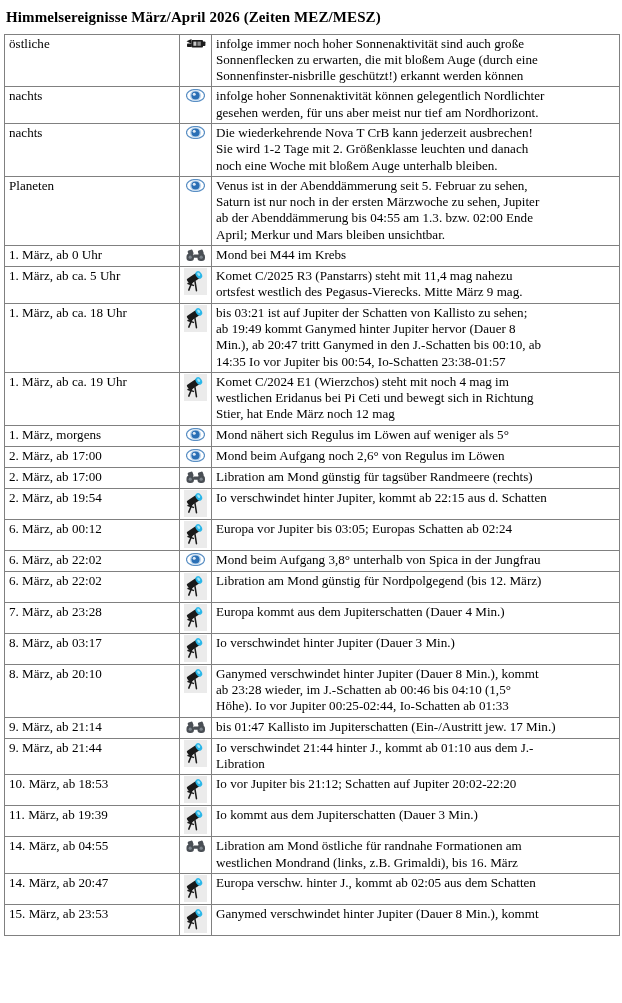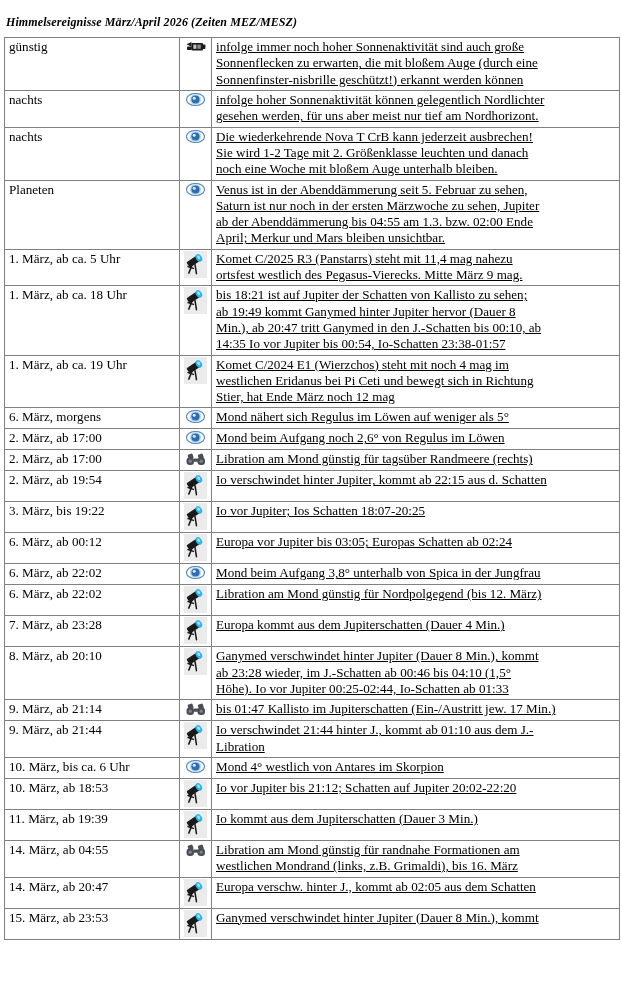--- a/index.html
+++ b/index.html
@@ -16,26 +16,25 @@
     overflow: hidden;
   }
   .page {
     width: 622px;
     box-sizing: border-box;
     padding: 0;
   }
   .page-title {
     font-family: "Liberation Serif", "DejaVu Serif", serif;
     font-weight: bold;
-    font-size: 12px;
+    font-size: 15px;
     line-height: 1.1;
-    margin: 16px 0 8px 6px;
+    margin: 9px 0 8px 6px;
     letter-spacing: 0.1px;
     white-space: nowrap;
-    font-style: italic;
   }
   table.events {
     border-collapse: collapse;
     width: 615px;
     margin-left: 4px;
     table-layout: fixed;
     font-size: 13.1px;
   }
   table.events td {
     border: 1px solid #808080;
@@ -68,38 +67,38 @@
     display: flex;
     align-items: flex-start;
     justify-content: center;
     padding-top: 1px;
     box-sizing: border-box;
   }
   .icon-wrap.tele {
     background: #ebebeb;
   }
   .icon-wrap svg { display: block; }
-  .desc-line { display: block; white-space: nowrap; text-decoration: underline; }
+  .desc-line { display: block; white-space: nowrap; }
 </style>
 </head>
 <body>
 
 <div class="page">
 
   <h1 class="page-title">Himmelsereignisse März/April 2026 (Zeiten MEZ/MESZ)</h1>
 
   <table class="events">
     <colgroup>
       <col class="c-when">
       <col class="c-icon">
       <col class="c-desc">
     </colgroup>
     <tbody>
         <tr>
-          <td class="when">günstig</td>
+          <td class="when">östliche</td>
           <td class="icon">
             <span class="icon-wrap">
               <svg width="22" height="13" viewBox="0 0 22 13">
                 <g fill="#1c1c1c">
                   <rect x="6.5" y="3.0" width="11.5" height="7.5" rx="1"></rect>
                   <path d="M1.5 4.2 L6.5 6.8 L6.5 2.0 Z"></path>
                   <rect x="2.0" y="6.4" width="4.8" height="3.6" rx="0.8"></rect>
                   <rect x="17.0" y="4.4" width="3.4" height="4.6" rx="0.8"></rect>
                 </g>
                 <rect x="8.4" y="4.6" width="3.0" height="4.2" fill="#c9c9c9"></rect>
@@ -161,417 +160,422 @@
             </span>
           </td>
           <td class="desc">
             <span class="desc-line">Venus ist in der Abenddämmerung seit 5. Februar zu sehen,</span>
             <span class="desc-line">Saturn ist nur noch in der ersten Märzwoche zu sehen, Jupiter</span>
             <span class="desc-line">ab der Abenddämmerung bis 04:55 am 1.3. bzw. 02:00 Ende</span>
             <span class="desc-line">April; Merkur und Mars bleiben unsichtbar.</span>
           </td>
         </tr>
         <tr>
-          <td class="when">1. März, ab ca. 5 Uhr</td>
-          <td class="icon">
-            <span class="icon-wrap tele">
-              <svg width="24" height="26" viewBox="0 0 24 26">
-                <g stroke="#1a1a1a" stroke-width="1.6" stroke-linecap="round" fill="none">
-                  <line x1="9" y1="11.5" x2="5" y2="21.5"></line>
-                  <line x1="11.5" y1="12.5" x2="13" y2="22"></line>
-                  <line x1="9.8" y1="16.5" x2="4.2" y2="14.5"></line>
-                </g>
-                <g transform="rotate(-34 11 9)">
-                  <rect x="3.2" y="5.4" width="13.6" height="6.6" rx="1.2" fill="#1a1a1a"></rect>
-                  <ellipse cx="16.6" cy="8.7" rx="3.0" ry="4.3" fill="#29b6e8"></ellipse>
-                  <ellipse cx="16.9" cy="8.0" rx="1.3" ry="2.0" fill="#9fe4f7"></ellipse>
-                </g>
-              </svg>
-            </span>
-          </td>
-          <td class="desc">
-            <span class="desc-line">Komet C/2025 R3 (Panstarrs) steht mit 11,4 mag nahezu</span>
-            <span class="desc-line">ortsfest westlich des Pegasus-Vierecks. Mitte März 9 mag.</span>
-          </td>
-        </tr>
-        <tr>
-          <td class="when">1. März, ab ca. 18 Uhr</td>
-          <td class="icon">
-            <span class="icon-wrap tele">
-              <svg width="24" height="26" viewBox="0 0 24 26">
-                <g stroke="#1a1a1a" stroke-width="1.6" stroke-linecap="round" fill="none">
-                  <line x1="9" y1="11.5" x2="5" y2="21.5"></line>
-                  <line x1="11.5" y1="12.5" x2="13" y2="22"></line>
-                  <line x1="9.8" y1="16.5" x2="4.2" y2="14.5"></line>
-                </g>
-                <g transform="rotate(-34 11 9)">
-                  <rect x="3.2" y="5.4" width="13.6" height="6.6" rx="1.2" fill="#1a1a1a"></rect>
-                  <ellipse cx="16.6" cy="8.7" rx="3.0" ry="4.3" fill="#29b6e8"></ellipse>
-                  <ellipse cx="16.9" cy="8.0" rx="1.3" ry="2.0" fill="#9fe4f7"></ellipse>
-                </g>
-              </svg>
-            </span>
-          </td>
-          <td class="desc">
-            <span class="desc-line">bis 18:21 ist auf Jupiter der Schatten von Kallisto zu sehen;</span>
-            <span class="desc-line">ab 19:49 kommt Ganymed hinter Jupiter hervor (Dauer 8</span>
-            <span class="desc-line">Min.), ab 20:47 tritt Ganymed in den J.-Schatten bis 00:10, ab</span>
-            <span class="desc-line">14:35 Io vor Jupiter bis 00:54, Io-Schatten 23:38-01:57</span>
-          </td>
-        </tr>
-        <tr>
-          <td class="when">1. März, ab ca. 19 Uhr</td>
-          <td class="icon">
-            <span class="icon-wrap tele">
-              <svg width="24" height="26" viewBox="0 0 24 26">
-                <g stroke="#1a1a1a" stroke-width="1.6" stroke-linecap="round" fill="none">
-                  <line x1="9" y1="11.5" x2="5" y2="21.5"></line>
-                  <line x1="11.5" y1="12.5" x2="13" y2="22"></line>
-                  <line x1="9.8" y1="16.5" x2="4.2" y2="14.5"></line>
-                </g>
-                <g transform="rotate(-34 11 9)">
-                  <rect x="3.2" y="5.4" width="13.6" height="6.6" rx="1.2" fill="#1a1a1a"></rect>
-                  <ellipse cx="16.6" cy="8.7" rx="3.0" ry="4.3" fill="#29b6e8"></ellipse>
-                  <ellipse cx="16.9" cy="8.0" rx="1.3" ry="2.0" fill="#9fe4f7"></ellipse>
-                </g>
-              </svg>
-            </span>
-          </td>
-          <td class="desc">
-            <span class="desc-line">Komet C/2024 E1 (Wierzchos) steht mit noch 4 mag im</span>
-            <span class="desc-line">westlichen Eridanus bei Pi Ceti und bewegt sich in Richtung</span>
-            <span class="desc-line">Stier, hat Ende März noch 12 mag</span>
-          </td>
-        </tr>
-        <tr>
-          <td class="when">6. März, morgens</td>
-          <td class="icon">
-            <span class="icon-wrap">
-              <svg width="19" height="13" viewBox="0 0 19 13">
-                <ellipse cx="9.5" cy="6.5" rx="9" ry="6" fill="#ffffff" stroke="#5a8fc4" stroke-width="1.2"></ellipse>
-                <ellipse cx="9.5" cy="6.5" rx="5.6" ry="5.2" fill="#bcd6ee"></ellipse>
-                <circle cx="9.5" cy="6.5" r="4.1" fill="#2a6fb5"></circle>
-                <circle cx="8.2" cy="5.2" r="1.5" fill="#ffffff" opacity="0.85"></circle>
-              </svg>
-            </span>
-          </td>
-          <td class="desc">
-            <span class="desc-line">Mond nähert sich Regulus im Löwen auf weniger als 5°</span>
-          </td>
-        </tr>
-        <tr>
-          <td class="when">2. März, ab 17:00</td>
-          <td class="icon">
-            <span class="icon-wrap">
-              <svg width="19" height="13" viewBox="0 0 19 13">
-                <ellipse cx="9.5" cy="6.5" rx="9" ry="6" fill="#ffffff" stroke="#5a8fc4" stroke-width="1.2"></ellipse>
-                <ellipse cx="9.5" cy="6.5" rx="5.6" ry="5.2" fill="#bcd6ee"></ellipse>
-                <circle cx="9.5" cy="6.5" r="4.1" fill="#2a6fb5"></circle>
-                <circle cx="8.2" cy="5.2" r="1.5" fill="#ffffff" opacity="0.85"></circle>
-              </svg>
-            </span>
-          </td>
-          <td class="desc">
-            <span class="desc-line">Mond beim Aufgang noch 2,6° von Regulus im Löwen</span>
-          </td>
-        </tr>
-        <tr>
-          <td class="when">2. März, ab 17:00</td>
+          <td class="when">1. März, ab 0 Uhr</td>
           <td class="icon">
             <span class="icon-wrap">
               <svg width="22" height="15" viewBox="0 0 22 15">
                 <g fill="#4a4f55">
                   <rect x="1.5" y="5.5" width="7.5" height="7.5" rx="3.2"></rect>
                   <rect x="12.5" y="5.5" width="7.5" height="7.5" rx="3.2"></rect>
                   <rect x="3.0" y="2.0" width="5.2" height="5.0" rx="1.3" transform="rotate(-20 5.6 4.5)"></rect>
                   <rect x="13.2" y="2.0" width="5.2" height="5.0" rx="1.3" transform="rotate(-20 15.8 4.5)"></rect>
                   <rect x="8.6" y="6.5" width="4.8" height="3.2" rx="0.8"></rect>
                 </g>
                 <circle cx="5.2" cy="9.2" r="1.6" fill="#7d858d"></circle>
                 <circle cx="16.2" cy="9.2" r="1.6" fill="#7d858d"></circle>
               </svg>
             </span>
           </td>
           <td class="desc">
-            <span class="desc-line">Libration am Mond günstig für tagsüber Randmeere (rechts)</span>
-          </td>
-        </tr>
-        <tr>
-          <td class="when">2. März, ab 19:54</td>
-          <td class="icon">
-            <span class="icon-wrap tele">
-              <svg width="24" height="26" viewBox="0 0 24 26">
-                <g stroke="#1a1a1a" stroke-width="1.6" stroke-linecap="round" fill="none">
-                  <line x1="9" y1="11.5" x2="5" y2="21.5"></line>
-                  <line x1="11.5" y1="12.5" x2="13" y2="22"></line>
-                  <line x1="9.8" y1="16.5" x2="4.2" y2="14.5"></line>
-                </g>
-                <g transform="rotate(-34 11 9)">
-                  <rect x="3.2" y="5.4" width="13.6" height="6.6" rx="1.2" fill="#1a1a1a"></rect>
-                  <ellipse cx="16.6" cy="8.7" rx="3.0" ry="4.3" fill="#29b6e8"></ellipse>
-                  <ellipse cx="16.9" cy="8.0" rx="1.3" ry="2.0" fill="#9fe4f7"></ellipse>
-                </g>
-              </svg>
-            </span>
-          </td>
-          <td class="desc">
-            <span class="desc-line">Io verschwindet hinter Jupiter, kommt ab 22:15 aus d. Schatten</span>
-          </td>
-        </tr>
-        <tr>
-          <td class="when">3. März, bis 19:22</td>
-          <td class="icon">
-            <span class="icon-wrap tele">
-              <svg width="24" height="26" viewBox="0 0 24 26">
-                <g stroke="#1a1a1a" stroke-width="1.6" stroke-linecap="round" fill="none">
-                  <line x1="9" y1="11.5" x2="5" y2="21.5"></line>
-                  <line x1="11.5" y1="12.5" x2="13" y2="22"></line>
-                  <line x1="9.8" y1="16.5" x2="4.2" y2="14.5"></line>
-                </g>
-                <g transform="rotate(-34 11 9)">
-                  <rect x="3.2" y="5.4" width="13.6" height="6.6" rx="1.2" fill="#1a1a1a"></rect>
-                  <ellipse cx="16.6" cy="8.7" rx="3.0" ry="4.3" fill="#29b6e8"></ellipse>
-                  <ellipse cx="16.9" cy="8.0" rx="1.3" ry="2.0" fill="#9fe4f7"></ellipse>
-                </g>
-              </svg>
-            </span>
-          </td>
-          <td class="desc">
-            <span class="desc-line">Io vor Jupiter; Ios Schatten 18:07-20:25</span>
-          </td>
-        </tr>
-        <tr>
-          <td class="when">6. März, ab 00:12</td>
-          <td class="icon">
-            <span class="icon-wrap tele">
-              <svg width="24" height="26" viewBox="0 0 24 26">
-                <g stroke="#1a1a1a" stroke-width="1.6" stroke-linecap="round" fill="none">
-                  <line x1="9" y1="11.5" x2="5" y2="21.5"></line>
-                  <line x1="11.5" y1="12.5" x2="13" y2="22"></line>
-                  <line x1="9.8" y1="16.5" x2="4.2" y2="14.5"></line>
-                </g>
-                <g transform="rotate(-34 11 9)">
-                  <rect x="3.2" y="5.4" width="13.6" height="6.6" rx="1.2" fill="#1a1a1a"></rect>
-                  <ellipse cx="16.6" cy="8.7" rx="3.0" ry="4.3" fill="#29b6e8"></ellipse>
-                  <ellipse cx="16.9" cy="8.0" rx="1.3" ry="2.0" fill="#9fe4f7"></ellipse>
-                </g>
-              </svg>
-            </span>
-          </td>
-          <td class="desc">
-            <span class="desc-line">Europa vor Jupiter bis 03:05; Europas Schatten ab 02:24</span>
-          </td>
-        </tr>
-        <tr>
-          <td class="when">6. März, ab 22:02</td>
+            <span class="desc-line">Mond bei M44 im Krebs</span>
+          </td>
+        </tr>
+        <tr>
+          <td class="when">1. März, ab ca. 5 Uhr</td>
+          <td class="icon">
+            <span class="icon-wrap tele">
+              <svg width="24" height="26" viewBox="0 0 24 26">
+                <g stroke="#1a1a1a" stroke-width="1.6" stroke-linecap="round" fill="none">
+                  <line x1="9" y1="11.5" x2="5" y2="21.5"></line>
+                  <line x1="11.5" y1="12.5" x2="13" y2="22"></line>
+                  <line x1="9.8" y1="16.5" x2="4.2" y2="14.5"></line>
+                </g>
+                <g transform="rotate(-34 11 9)">
+                  <rect x="3.2" y="5.4" width="13.6" height="6.6" rx="1.2" fill="#1a1a1a"></rect>
+                  <ellipse cx="16.6" cy="8.7" rx="3.0" ry="4.3" fill="#29b6e8"></ellipse>
+                  <ellipse cx="16.9" cy="8.0" rx="1.3" ry="2.0" fill="#9fe4f7"></ellipse>
+                </g>
+              </svg>
+            </span>
+          </td>
+          <td class="desc">
+            <span class="desc-line">Komet C/2025 R3 (Panstarrs) steht mit 11,4 mag nahezu</span>
+            <span class="desc-line">ortsfest westlich des Pegasus-Vierecks. Mitte März 9 mag.</span>
+          </td>
+        </tr>
+        <tr>
+          <td class="when">1. März, ab ca. 18 Uhr</td>
+          <td class="icon">
+            <span class="icon-wrap tele">
+              <svg width="24" height="26" viewBox="0 0 24 26">
+                <g stroke="#1a1a1a" stroke-width="1.6" stroke-linecap="round" fill="none">
+                  <line x1="9" y1="11.5" x2="5" y2="21.5"></line>
+                  <line x1="11.5" y1="12.5" x2="13" y2="22"></line>
+                  <line x1="9.8" y1="16.5" x2="4.2" y2="14.5"></line>
+                </g>
+                <g transform="rotate(-34 11 9)">
+                  <rect x="3.2" y="5.4" width="13.6" height="6.6" rx="1.2" fill="#1a1a1a"></rect>
+                  <ellipse cx="16.6" cy="8.7" rx="3.0" ry="4.3" fill="#29b6e8"></ellipse>
+                  <ellipse cx="16.9" cy="8.0" rx="1.3" ry="2.0" fill="#9fe4f7"></ellipse>
+                </g>
+              </svg>
+            </span>
+          </td>
+          <td class="desc">
+            <span class="desc-line">bis 03:21 ist auf Jupiter der Schatten von Kallisto zu sehen;</span>
+            <span class="desc-line">ab 19:49 kommt Ganymed hinter Jupiter hervor (Dauer 8</span>
+            <span class="desc-line">Min.), ab 20:47 tritt Ganymed in den J.-Schatten bis 00:10, ab</span>
+            <span class="desc-line">14:35 Io vor Jupiter bis 00:54, Io-Schatten 23:38-01:57</span>
+          </td>
+        </tr>
+        <tr>
+          <td class="when">1. März, ab ca. 19 Uhr</td>
+          <td class="icon">
+            <span class="icon-wrap tele">
+              <svg width="24" height="26" viewBox="0 0 24 26">
+                <g stroke="#1a1a1a" stroke-width="1.6" stroke-linecap="round" fill="none">
+                  <line x1="9" y1="11.5" x2="5" y2="21.5"></line>
+                  <line x1="11.5" y1="12.5" x2="13" y2="22"></line>
+                  <line x1="9.8" y1="16.5" x2="4.2" y2="14.5"></line>
+                </g>
+                <g transform="rotate(-34 11 9)">
+                  <rect x="3.2" y="5.4" width="13.6" height="6.6" rx="1.2" fill="#1a1a1a"></rect>
+                  <ellipse cx="16.6" cy="8.7" rx="3.0" ry="4.3" fill="#29b6e8"></ellipse>
+                  <ellipse cx="16.9" cy="8.0" rx="1.3" ry="2.0" fill="#9fe4f7"></ellipse>
+                </g>
+              </svg>
+            </span>
+          </td>
+          <td class="desc">
+            <span class="desc-line">Komet C/2024 E1 (Wierzchos) steht mit noch 4 mag im</span>
+            <span class="desc-line">westlichen Eridanus bei Pi Ceti und bewegt sich in Richtung</span>
+            <span class="desc-line">Stier, hat Ende März noch 12 mag</span>
+          </td>
+        </tr>
+        <tr>
+          <td class="when">1. März, morgens</td>
           <td class="icon">
             <span class="icon-wrap">
               <svg width="19" height="13" viewBox="0 0 19 13">
                 <ellipse cx="9.5" cy="6.5" rx="9" ry="6" fill="#ffffff" stroke="#5a8fc4" stroke-width="1.2"></ellipse>
                 <ellipse cx="9.5" cy="6.5" rx="5.6" ry="5.2" fill="#bcd6ee"></ellipse>
                 <circle cx="9.5" cy="6.5" r="4.1" fill="#2a6fb5"></circle>
                 <circle cx="8.2" cy="5.2" r="1.5" fill="#ffffff" opacity="0.85"></circle>
               </svg>
             </span>
           </td>
           <td class="desc">
-            <span class="desc-line">Mond beim Aufgang 3,8° unterhalb von Spica in der Jungfrau</span>
-          </td>
-        </tr>
-        <tr>
-          <td class="when">6. März, ab 22:02</td>
-          <td class="icon">
-            <span class="icon-wrap tele">
-              <svg width="24" height="26" viewBox="0 0 24 26">
-                <g stroke="#1a1a1a" stroke-width="1.6" stroke-linecap="round" fill="none">
-                  <line x1="9" y1="11.5" x2="5" y2="21.5"></line>
-                  <line x1="11.5" y1="12.5" x2="13" y2="22"></line>
-                  <line x1="9.8" y1="16.5" x2="4.2" y2="14.5"></line>
-                </g>
-                <g transform="rotate(-34 11 9)">
-                  <rect x="3.2" y="5.4" width="13.6" height="6.6" rx="1.2" fill="#1a1a1a"></rect>
-                  <ellipse cx="16.6" cy="8.7" rx="3.0" ry="4.3" fill="#29b6e8"></ellipse>
-                  <ellipse cx="16.9" cy="8.0" rx="1.3" ry="2.0" fill="#9fe4f7"></ellipse>
-                </g>
-              </svg>
-            </span>
-          </td>
-          <td class="desc">
-            <span class="desc-line">Libration am Mond günstig für Nordpolgegend (bis 12. März)</span>
-          </td>
-        </tr>
-        <tr>
-          <td class="when">7. März, ab 23:28</td>
-          <td class="icon">
-            <span class="icon-wrap tele">
-              <svg width="24" height="26" viewBox="0 0 24 26">
-                <g stroke="#1a1a1a" stroke-width="1.6" stroke-linecap="round" fill="none">
-                  <line x1="9" y1="11.5" x2="5" y2="21.5"></line>
-                  <line x1="11.5" y1="12.5" x2="13" y2="22"></line>
-                  <line x1="9.8" y1="16.5" x2="4.2" y2="14.5"></line>
-                </g>
-                <g transform="rotate(-34 11 9)">
-                  <rect x="3.2" y="5.4" width="13.6" height="6.6" rx="1.2" fill="#1a1a1a"></rect>
-                  <ellipse cx="16.6" cy="8.7" rx="3.0" ry="4.3" fill="#29b6e8"></ellipse>
-                  <ellipse cx="16.9" cy="8.0" rx="1.3" ry="2.0" fill="#9fe4f7"></ellipse>
-                </g>
-              </svg>
-            </span>
-          </td>
-          <td class="desc">
-            <span class="desc-line">Europa kommt aus dem Jupiterschatten (Dauer 4 Min.)</span>
-          </td>
-        </tr>
-        <tr>
-          <td class="when">8. März, ab 20:10</td>
-          <td class="icon">
-            <span class="icon-wrap tele">
-              <svg width="24" height="26" viewBox="0 0 24 26">
-                <g stroke="#1a1a1a" stroke-width="1.6" stroke-linecap="round" fill="none">
-                  <line x1="9" y1="11.5" x2="5" y2="21.5"></line>
-                  <line x1="11.5" y1="12.5" x2="13" y2="22"></line>
-                  <line x1="9.8" y1="16.5" x2="4.2" y2="14.5"></line>
-                </g>
-                <g transform="rotate(-34 11 9)">
-                  <rect x="3.2" y="5.4" width="13.6" height="6.6" rx="1.2" fill="#1a1a1a"></rect>
-                  <ellipse cx="16.6" cy="8.7" rx="3.0" ry="4.3" fill="#29b6e8"></ellipse>
-                  <ellipse cx="16.9" cy="8.0" rx="1.3" ry="2.0" fill="#9fe4f7"></ellipse>
-                </g>
-              </svg>
-            </span>
-          </td>
-          <td class="desc">
-            <span class="desc-line">Ganymed verschwindet hinter Jupiter (Dauer 8 Min.), kommt</span>
-            <span class="desc-line">ab 23:28 wieder, im J.-Schatten ab 00:46 bis 04:10 (1,5°</span>
-            <span class="desc-line">Höhe). Io vor Jupiter 00:25-02:44, Io-Schatten ab 01:33</span>
-          </td>
-        </tr>
-        <tr>
-          <td class="when">9. März, ab 21:14</td>
+            <span class="desc-line">Mond nähert sich Regulus im Löwen auf weniger als 5°</span>
+          </td>
+        </tr>
+        <tr>
+          <td class="when">2. März, ab 17:00</td>
+          <td class="icon">
+            <span class="icon-wrap">
+              <svg width="19" height="13" viewBox="0 0 19 13">
+                <ellipse cx="9.5" cy="6.5" rx="9" ry="6" fill="#ffffff" stroke="#5a8fc4" stroke-width="1.2"></ellipse>
+                <ellipse cx="9.5" cy="6.5" rx="5.6" ry="5.2" fill="#bcd6ee"></ellipse>
+                <circle cx="9.5" cy="6.5" r="4.1" fill="#2a6fb5"></circle>
+                <circle cx="8.2" cy="5.2" r="1.5" fill="#ffffff" opacity="0.85"></circle>
+              </svg>
+            </span>
+          </td>
+          <td class="desc">
+            <span class="desc-line">Mond beim Aufgang noch 2,6° von Regulus im Löwen</span>
+          </td>
+        </tr>
+        <tr>
+          <td class="when">2. März, ab 17:00</td>
           <td class="icon">
             <span class="icon-wrap">
               <svg width="22" height="15" viewBox="0 0 22 15">
                 <g fill="#4a4f55">
                   <rect x="1.5" y="5.5" width="7.5" height="7.5" rx="3.2"></rect>
                   <rect x="12.5" y="5.5" width="7.5" height="7.5" rx="3.2"></rect>
                   <rect x="3.0" y="2.0" width="5.2" height="5.0" rx="1.3" transform="rotate(-20 5.6 4.5)"></rect>
                   <rect x="13.2" y="2.0" width="5.2" height="5.0" rx="1.3" transform="rotate(-20 15.8 4.5)"></rect>
                   <rect x="8.6" y="6.5" width="4.8" height="3.2" rx="0.8"></rect>
                 </g>
                 <circle cx="5.2" cy="9.2" r="1.6" fill="#7d858d"></circle>
                 <circle cx="16.2" cy="9.2" r="1.6" fill="#7d858d"></circle>
               </svg>
             </span>
           </td>
           <td class="desc">
-            <span class="desc-line">bis 01:47 Kallisto im Jupiterschatten (Ein-/Austritt jew. 17 Min.)</span>
-          </td>
-        </tr>
-        <tr>
-          <td class="when">9. März, ab 21:44</td>
-          <td class="icon">
-            <span class="icon-wrap tele">
-              <svg width="24" height="26" viewBox="0 0 24 26">
-                <g stroke="#1a1a1a" stroke-width="1.6" stroke-linecap="round" fill="none">
-                  <line x1="9" y1="11.5" x2="5" y2="21.5"></line>
-                  <line x1="11.5" y1="12.5" x2="13" y2="22"></line>
-                  <line x1="9.8" y1="16.5" x2="4.2" y2="14.5"></line>
-                </g>
-                <g transform="rotate(-34 11 9)">
-                  <rect x="3.2" y="5.4" width="13.6" height="6.6" rx="1.2" fill="#1a1a1a"></rect>
-                  <ellipse cx="16.6" cy="8.7" rx="3.0" ry="4.3" fill="#29b6e8"></ellipse>
-                  <ellipse cx="16.9" cy="8.0" rx="1.3" ry="2.0" fill="#9fe4f7"></ellipse>
-                </g>
-              </svg>
-            </span>
-          </td>
-          <td class="desc">
-            <span class="desc-line">Io verschwindet 21:44 hinter J., kommt ab 01:10 aus dem J.-</span>
-            <span class="desc-line">Libration</span>
-          </td>
-        </tr>
-        <tr>
-          <td class="when">10. März, bis ca. 6 Uhr</td>
+            <span class="desc-line">Libration am Mond günstig für tagsüber Randmeere (rechts)</span>
+          </td>
+        </tr>
+        <tr>
+          <td class="when">2. März, ab 19:54</td>
+          <td class="icon">
+            <span class="icon-wrap tele">
+              <svg width="24" height="26" viewBox="0 0 24 26">
+                <g stroke="#1a1a1a" stroke-width="1.6" stroke-linecap="round" fill="none">
+                  <line x1="9" y1="11.5" x2="5" y2="21.5"></line>
+                  <line x1="11.5" y1="12.5" x2="13" y2="22"></line>
+                  <line x1="9.8" y1="16.5" x2="4.2" y2="14.5"></line>
+                </g>
+                <g transform="rotate(-34 11 9)">
+                  <rect x="3.2" y="5.4" width="13.6" height="6.6" rx="1.2" fill="#1a1a1a"></rect>
+                  <ellipse cx="16.6" cy="8.7" rx="3.0" ry="4.3" fill="#29b6e8"></ellipse>
+                  <ellipse cx="16.9" cy="8.0" rx="1.3" ry="2.0" fill="#9fe4f7"></ellipse>
+                </g>
+              </svg>
+            </span>
+          </td>
+          <td class="desc">
+            <span class="desc-line">Io verschwindet hinter Jupiter, kommt ab 22:15 aus d. Schatten</span>
+          </td>
+        </tr>
+        <tr>
+          <td class="when">6. März, ab 00:12</td>
+          <td class="icon">
+            <span class="icon-wrap tele">
+              <svg width="24" height="26" viewBox="0 0 24 26">
+                <g stroke="#1a1a1a" stroke-width="1.6" stroke-linecap="round" fill="none">
+                  <line x1="9" y1="11.5" x2="5" y2="21.5"></line>
+                  <line x1="11.5" y1="12.5" x2="13" y2="22"></line>
+                  <line x1="9.8" y1="16.5" x2="4.2" y2="14.5"></line>
+                </g>
+                <g transform="rotate(-34 11 9)">
+                  <rect x="3.2" y="5.4" width="13.6" height="6.6" rx="1.2" fill="#1a1a1a"></rect>
+                  <ellipse cx="16.6" cy="8.7" rx="3.0" ry="4.3" fill="#29b6e8"></ellipse>
+                  <ellipse cx="16.9" cy="8.0" rx="1.3" ry="2.0" fill="#9fe4f7"></ellipse>
+                </g>
+              </svg>
+            </span>
+          </td>
+          <td class="desc">
+            <span class="desc-line">Europa vor Jupiter bis 03:05; Europas Schatten ab 02:24</span>
+          </td>
+        </tr>
+        <tr>
+          <td class="when">6. März, ab 22:02</td>
           <td class="icon">
             <span class="icon-wrap">
               <svg width="19" height="13" viewBox="0 0 19 13">
                 <ellipse cx="9.5" cy="6.5" rx="9" ry="6" fill="#ffffff" stroke="#5a8fc4" stroke-width="1.2"></ellipse>
                 <ellipse cx="9.5" cy="6.5" rx="5.6" ry="5.2" fill="#bcd6ee"></ellipse>
                 <circle cx="9.5" cy="6.5" r="4.1" fill="#2a6fb5"></circle>
                 <circle cx="8.2" cy="5.2" r="1.5" fill="#ffffff" opacity="0.85"></circle>
               </svg>
             </span>
           </td>
           <td class="desc">
-            <span class="desc-line">Mond 4° westlich von Antares im Skorpion</span>
-          </td>
-        </tr>
-        <tr>
-          <td class="when">10. März, ab 18:53</td>
-          <td class="icon">
-            <span class="icon-wrap tele">
-              <svg width="24" height="26" viewBox="0 0 24 26">
-                <g stroke="#1a1a1a" stroke-width="1.6" stroke-linecap="round" fill="none">
-                  <line x1="9" y1="11.5" x2="5" y2="21.5"></line>
-                  <line x1="11.5" y1="12.5" x2="13" y2="22"></line>
-                  <line x1="9.8" y1="16.5" x2="4.2" y2="14.5"></line>
-                </g>
-                <g transform="rotate(-34 11 9)">
-                  <rect x="3.2" y="5.4" width="13.6" height="6.6" rx="1.2" fill="#1a1a1a"></rect>
-                  <ellipse cx="16.6" cy="8.7" rx="3.0" ry="4.3" fill="#29b6e8"></ellipse>
-                  <ellipse cx="16.9" cy="8.0" rx="1.3" ry="2.0" fill="#9fe4f7"></ellipse>
-                </g>
-              </svg>
-            </span>
-          </td>
-          <td class="desc">
-            <span class="desc-line">Io vor Jupiter bis 21:12; Schatten auf Jupiter 20:02-22:20</span>
-          </td>
-        </tr>
-        <tr>
-          <td class="when">11. März, ab 19:39</td>
-          <td class="icon">
-            <span class="icon-wrap tele">
-              <svg width="24" height="26" viewBox="0 0 24 26">
-                <g stroke="#1a1a1a" stroke-width="1.6" stroke-linecap="round" fill="none">
-                  <line x1="9" y1="11.5" x2="5" y2="21.5"></line>
-                  <line x1="11.5" y1="12.5" x2="13" y2="22"></line>
-                  <line x1="9.8" y1="16.5" x2="4.2" y2="14.5"></line>
-                </g>
-                <g transform="rotate(-34 11 9)">
-                  <rect x="3.2" y="5.4" width="13.6" height="6.6" rx="1.2" fill="#1a1a1a"></rect>
-                  <ellipse cx="16.6" cy="8.7" rx="3.0" ry="4.3" fill="#29b6e8"></ellipse>
-                  <ellipse cx="16.9" cy="8.0" rx="1.3" ry="2.0" fill="#9fe4f7"></ellipse>
-                </g>
-              </svg>
-            </span>
-          </td>
-          <td class="desc">
-            <span class="desc-line">Io kommt aus dem Jupiterschatten (Dauer 3 Min.)</span>
-          </td>
-        </tr>
-        <tr>
-          <td class="when">14. März, ab 04:55</td>
+            <span class="desc-line">Mond beim Aufgang 3,8° unterhalb von Spica in der Jungfrau</span>
+          </td>
+        </tr>
+        <tr>
+          <td class="when">6. März, ab 22:02</td>
+          <td class="icon">
+            <span class="icon-wrap tele">
+              <svg width="24" height="26" viewBox="0 0 24 26">
+                <g stroke="#1a1a1a" stroke-width="1.6" stroke-linecap="round" fill="none">
+                  <line x1="9" y1="11.5" x2="5" y2="21.5"></line>
+                  <line x1="11.5" y1="12.5" x2="13" y2="22"></line>
+                  <line x1="9.8" y1="16.5" x2="4.2" y2="14.5"></line>
+                </g>
+                <g transform="rotate(-34 11 9)">
+                  <rect x="3.2" y="5.4" width="13.6" height="6.6" rx="1.2" fill="#1a1a1a"></rect>
+                  <ellipse cx="16.6" cy="8.7" rx="3.0" ry="4.3" fill="#29b6e8"></ellipse>
+                  <ellipse cx="16.9" cy="8.0" rx="1.3" ry="2.0" fill="#9fe4f7"></ellipse>
+                </g>
+              </svg>
+            </span>
+          </td>
+          <td class="desc">
+            <span class="desc-line">Libration am Mond günstig für Nordpolgegend (bis 12. März)</span>
+          </td>
+        </tr>
+        <tr>
+          <td class="when">7. März, ab 23:28</td>
+          <td class="icon">
+            <span class="icon-wrap tele">
+              <svg width="24" height="26" viewBox="0 0 24 26">
+                <g stroke="#1a1a1a" stroke-width="1.6" stroke-linecap="round" fill="none">
+                  <line x1="9" y1="11.5" x2="5" y2="21.5"></line>
+                  <line x1="11.5" y1="12.5" x2="13" y2="22"></line>
+                  <line x1="9.8" y1="16.5" x2="4.2" y2="14.5"></line>
+                </g>
+                <g transform="rotate(-34 11 9)">
+                  <rect x="3.2" y="5.4" width="13.6" height="6.6" rx="1.2" fill="#1a1a1a"></rect>
+                  <ellipse cx="16.6" cy="8.7" rx="3.0" ry="4.3" fill="#29b6e8"></ellipse>
+                  <ellipse cx="16.9" cy="8.0" rx="1.3" ry="2.0" fill="#9fe4f7"></ellipse>
+                </g>
+              </svg>
+            </span>
+          </td>
+          <td class="desc">
+            <span class="desc-line">Europa kommt aus dem Jupiterschatten (Dauer 4 Min.)</span>
+          </td>
+        </tr>
+        <tr>
+          <td class="when">8. März, ab 03:17</td>
+          <td class="icon">
+            <span class="icon-wrap tele">
+              <svg width="24" height="26" viewBox="0 0 24 26">
+                <g stroke="#1a1a1a" stroke-width="1.6" stroke-linecap="round" fill="none">
+                  <line x1="9" y1="11.5" x2="5" y2="21.5"></line>
+                  <line x1="11.5" y1="12.5" x2="13" y2="22"></line>
+                  <line x1="9.8" y1="16.5" x2="4.2" y2="14.5"></line>
+                </g>
+                <g transform="rotate(-34 11 9)">
+                  <rect x="3.2" y="5.4" width="13.6" height="6.6" rx="1.2" fill="#1a1a1a"></rect>
+                  <ellipse cx="16.6" cy="8.7" rx="3.0" ry="4.3" fill="#29b6e8"></ellipse>
+                  <ellipse cx="16.9" cy="8.0" rx="1.3" ry="2.0" fill="#9fe4f7"></ellipse>
+                </g>
+              </svg>
+            </span>
+          </td>
+          <td class="desc">
+            <span class="desc-line">Io verschwindet hinter Jupiter (Dauer 3 Min.)</span>
+          </td>
+        </tr>
+        <tr>
+          <td class="when">8. März, ab 20:10</td>
+          <td class="icon">
+            <span class="icon-wrap tele">
+              <svg width="24" height="26" viewBox="0 0 24 26">
+                <g stroke="#1a1a1a" stroke-width="1.6" stroke-linecap="round" fill="none">
+                  <line x1="9" y1="11.5" x2="5" y2="21.5"></line>
+                  <line x1="11.5" y1="12.5" x2="13" y2="22"></line>
+                  <line x1="9.8" y1="16.5" x2="4.2" y2="14.5"></line>
+                </g>
+                <g transform="rotate(-34 11 9)">
+                  <rect x="3.2" y="5.4" width="13.6" height="6.6" rx="1.2" fill="#1a1a1a"></rect>
+                  <ellipse cx="16.6" cy="8.7" rx="3.0" ry="4.3" fill="#29b6e8"></ellipse>
+                  <ellipse cx="16.9" cy="8.0" rx="1.3" ry="2.0" fill="#9fe4f7"></ellipse>
+                </g>
+              </svg>
+            </span>
+          </td>
+          <td class="desc">
+            <span class="desc-line">Ganymed verschwindet hinter Jupiter (Dauer 8 Min.), kommt</span>
+            <span class="desc-line">ab 23:28 wieder, im J.-Schatten ab 00:46 bis 04:10 (1,5°</span>
+            <span class="desc-line">Höhe). Io vor Jupiter 00:25-02:44, Io-Schatten ab 01:33</span>
+          </td>
+        </tr>
+        <tr>
+          <td class="when">9. März, ab 21:14</td>
           <td class="icon">
             <span class="icon-wrap">
               <svg width="22" height="15" viewBox="0 0 22 15">
                 <g fill="#4a4f55">
                   <rect x="1.5" y="5.5" width="7.5" height="7.5" rx="3.2"></rect>
                   <rect x="12.5" y="5.5" width="7.5" height="7.5" rx="3.2"></rect>
                   <rect x="3.0" y="2.0" width="5.2" height="5.0" rx="1.3" transform="rotate(-20 5.6 4.5)"></rect>
                   <rect x="13.2" y="2.0" width="5.2" height="5.0" rx="1.3" transform="rotate(-20 15.8 4.5)"></rect>
                   <rect x="8.6" y="6.5" width="4.8" height="3.2" rx="0.8"></rect>
                 </g>
                 <circle cx="5.2" cy="9.2" r="1.6" fill="#7d858d"></circle>
                 <circle cx="16.2" cy="9.2" r="1.6" fill="#7d858d"></circle>
               </svg>
             </span>
           </td>
           <td class="desc">
-            <span class="desc-line">Libration am Mond günstig für randnahe Formationen am</span>
+            <span class="desc-line">bis 01:47 Kallisto im Jupiterschatten (Ein-/Austritt jew. 17 Min.)</span>
+          </td>
+        </tr>
+        <tr>
+          <td class="when">9. März, ab 21:44</td>
+          <td class="icon">
+            <span class="icon-wrap tele">
+              <svg width="24" height="26" viewBox="0 0 24 26">
+                <g stroke="#1a1a1a" stroke-width="1.6" stroke-linecap="round" fill="none">
+                  <line x1="9" y1="11.5" x2="5" y2="21.5"></line>
+                  <line x1="11.5" y1="12.5" x2="13" y2="22"></line>
+                  <line x1="9.8" y1="16.5" x2="4.2" y2="14.5"></line>
+                </g>
+                <g transform="rotate(-34 11 9)">
+                  <rect x="3.2" y="5.4" width="13.6" height="6.6" rx="1.2" fill="#1a1a1a"></rect>
+                  <ellipse cx="16.6" cy="8.7" rx="3.0" ry="4.3" fill="#29b6e8"></ellipse>
+                  <ellipse cx="16.9" cy="8.0" rx="1.3" ry="2.0" fill="#9fe4f7"></ellipse>
+                </g>
+              </svg>
+            </span>
+          </td>
+          <td class="desc">
+            <span class="desc-line">Io verschwindet 21:44 hinter J., kommt ab 01:10 aus dem J.-</span>
+            <span class="desc-line">Libration</span>
+          </td>
+        </tr>
+        <tr>
+          <td class="when">10. März, ab 18:53</td>
+          <td class="icon">
+            <span class="icon-wrap tele">
+              <svg width="24" height="26" viewBox="0 0 24 26">
+                <g stroke="#1a1a1a" stroke-width="1.6" stroke-linecap="round" fill="none">
+                  <line x1="9" y1="11.5" x2="5" y2="21.5"></line>
+                  <line x1="11.5" y1="12.5" x2="13" y2="22"></line>
+                  <line x1="9.8" y1="16.5" x2="4.2" y2="14.5"></line>
+                </g>
+                <g transform="rotate(-34 11 9)">
+                  <rect x="3.2" y="5.4" width="13.6" height="6.6" rx="1.2" fill="#1a1a1a"></rect>
+                  <ellipse cx="16.6" cy="8.7" rx="3.0" ry="4.3" fill="#29b6e8"></ellipse>
+                  <ellipse cx="16.9" cy="8.0" rx="1.3" ry="2.0" fill="#9fe4f7"></ellipse>
+                </g>
+              </svg>
+            </span>
+          </td>
+          <td class="desc">
+            <span class="desc-line">Io vor Jupiter bis 21:12; Schatten auf Jupiter 20:02-22:20</span>
+          </td>
+        </tr>
+        <tr>
+          <td class="when">11. März, ab 19:39</td>
+          <td class="icon">
+            <span class="icon-wrap tele">
+              <svg width="24" height="26" viewBox="0 0 24 26">
+                <g stroke="#1a1a1a" stroke-width="1.6" stroke-linecap="round" fill="none">
+                  <line x1="9" y1="11.5" x2="5" y2="21.5"></line>
+                  <line x1="11.5" y1="12.5" x2="13" y2="22"></line>
+                  <line x1="9.8" y1="16.5" x2="4.2" y2="14.5"></line>
+                </g>
+                <g transform="rotate(-34 11 9)">
+                  <rect x="3.2" y="5.4" width="13.6" height="6.6" rx="1.2" fill="#1a1a1a"></rect>
+                  <ellipse cx="16.6" cy="8.7" rx="3.0" ry="4.3" fill="#29b6e8"></ellipse>
+                  <ellipse cx="16.9" cy="8.0" rx="1.3" ry="2.0" fill="#9fe4f7"></ellipse>
+                </g>
+              </svg>
+            </span>
+          </td>
+          <td class="desc">
+            <span class="desc-line">Io kommt aus dem Jupiterschatten (Dauer 3 Min.)</span>
+          </td>
+        </tr>
+        <tr>
+          <td class="when">14. März, ab 04:55</td>
+          <td class="icon">
+            <span class="icon-wrap">
+              <svg width="22" height="15" viewBox="0 0 22 15">
+                <g fill="#4a4f55">
+                  <rect x="1.5" y="5.5" width="7.5" height="7.5" rx="3.2"></rect>
+                  <rect x="12.5" y="5.5" width="7.5" height="7.5" rx="3.2"></rect>
+                  <rect x="3.0" y="2.0" width="5.2" height="5.0" rx="1.3" transform="rotate(-20 5.6 4.5)"></rect>
+                  <rect x="13.2" y="2.0" width="5.2" height="5.0" rx="1.3" transform="rotate(-20 15.8 4.5)"></rect>
+                  <rect x="8.6" y="6.5" width="4.8" height="3.2" rx="0.8"></rect>
+                </g>
+                <circle cx="5.2" cy="9.2" r="1.6" fill="#7d858d"></circle>
+                <circle cx="16.2" cy="9.2" r="1.6" fill="#7d858d"></circle>
+              </svg>
+            </span>
+          </td>
+          <td class="desc">
+            <span class="desc-line">Libration am Mond östliche für randnahe Formationen am</span>
             <span class="desc-line">westlichen Mondrand (links, z.B. Grimaldi), bis 16. März</span>
           </td>
         </tr>
         <tr>
           <td class="when">14. März, ab 20:47</td>
           <td class="icon">
             <span class="icon-wrap tele">
               <svg width="24" height="26" viewBox="0 0 24 26">
                 <g stroke="#1a1a1a" stroke-width="1.6" stroke-linecap="round" fill="none">
                   <line x1="9" y1="11.5" x2="5" y2="21.5"></line>

